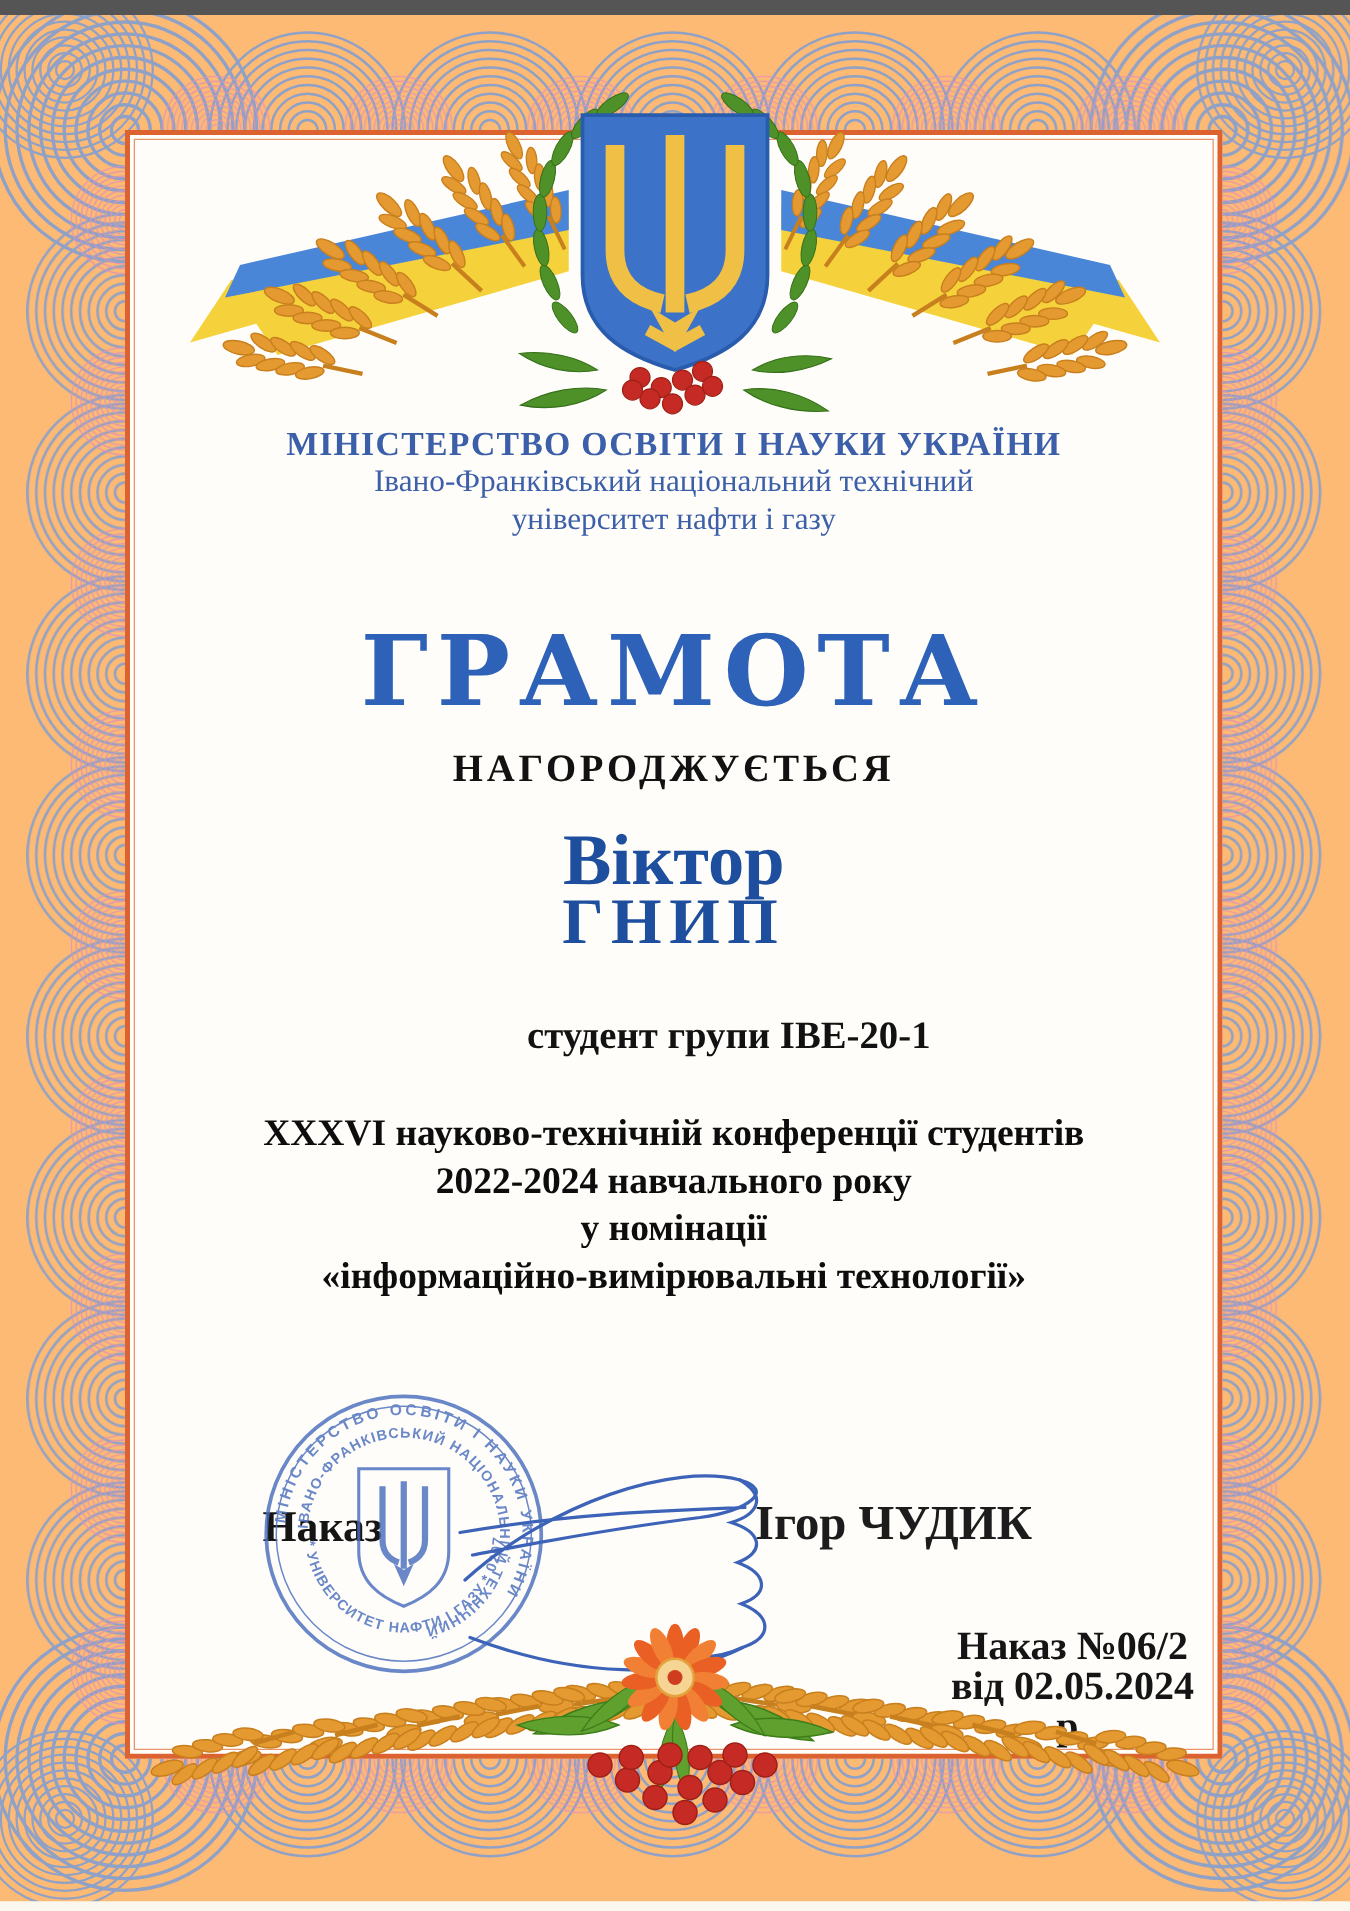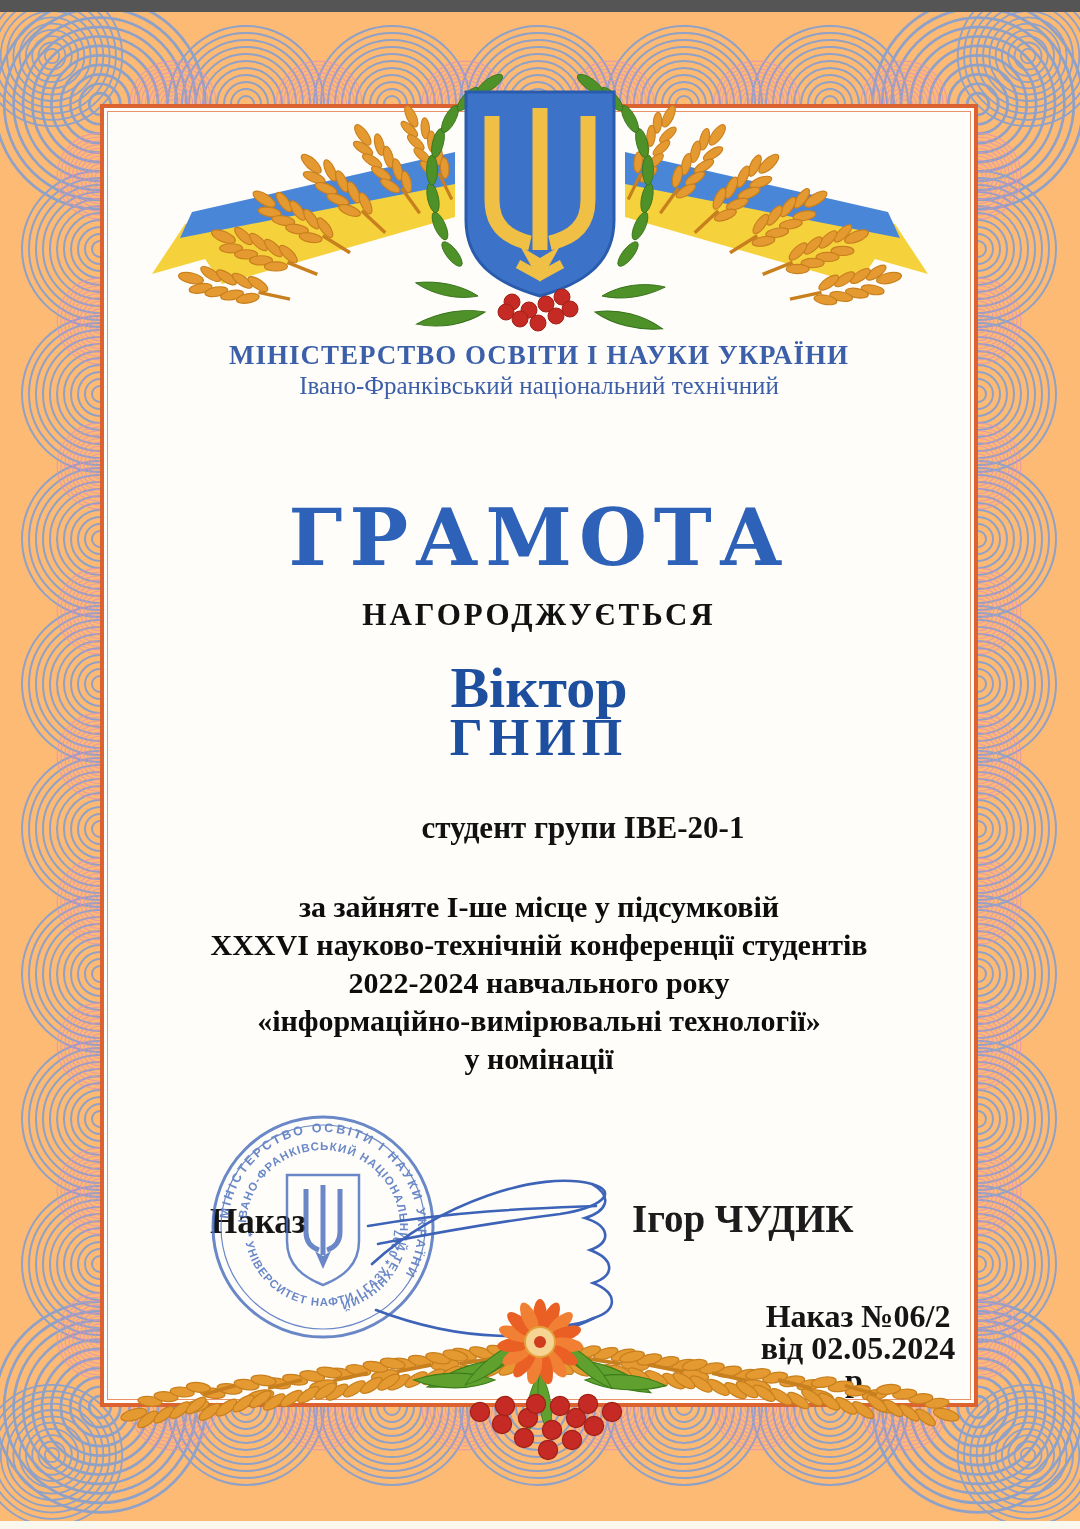--- a/index.html
+++ b/index.html
@@ -18,21 +18,21 @@
   .uni2{top:390px;font-size:25px;font-weight:500;color:#3c5fa9;}
   .title{top:480px;font-family:"DejaVu Serif", serif;font-size:78px;font-weight:800;
          letter-spacing:7px;color:#2e62b8;}
   .awarded{top:585px;font-size:31px;font-weight:800;letter-spacing:3px;color:#121212;}
   .fname{top:642px;font-size:58px;font-weight:700;color:#1e4f9f;}
   .lname{top:696px;font-size:52px;font-weight:700;letter-spacing:6px;color:#1e4f9f;}
   .role{top:798px;font-size:31px;font-weight:700;color:#121212;padding-left:44px;}
   .citation{position:absolute;left:100px;top:876px;width:878px;text-align:center;
             font-size:30px;font-weight:700;color:#0d0d0d;line-height:38px;}
   .rektor{position:absolute;left:210px;top:1190px;font-size:35px;font-weight:700;color:#151515;z-index:2;}
-  .signer{position:absolute;left:632px;top:1184px;font-size:39px;font-weight:600;color:#1c1c1c;z-index:2;}
+  .signer{position:absolute;left:604px;top:1184px;font-size:39px;font-weight:600;color:#1c1c1c;z-index:2;}
   .order{position:absolute;left:758px;top:1288px;width:200px;text-align:center;
          font-size:32px;font-weight:700;color:#151515;line-height:32px;}
   .decor-svg{position:absolute;left:0;top:0;z-index:3;pointer-events:none;}
   .strip-white{position:absolute;left:0;top:1509px;width:1080px;height:10px;background:#faf7ef;z-index:5;}
   .strip-black{position:absolute;left:0;top:1519px;width:1080px;height:10px;background:#070707;z-index:5;}
   .stamp-text{font-family:"Liberation Sans", sans-serif;font-weight:600;}
 </style>
 </head>
 <body>
 
@@ -127,31 +127,31 @@
         <use href="#fan" transform="translate(978,1179) scale(0.55)"></use>
       <use href="#fan" transform="translate(978,1324) scale(0.55)"></use>
     </g>
   </svg>
 
   <div class="panel"></div>
 
   <div class="content">
     <div class="cline ministry">МІНІСТЕРСТВО ОСВІТИ І НАУКИ УКРАЇНИ</div>
     <div class="cline uni1">Івано-Франківський національний технічний</div>
+    <div class="cline uni2">університет нафти і газу</div>
     <div class="cline title">ГРАМОТА</div>
     <div class="cline fname">Віктор</div>
     <div class="cline awarded">НАГОРОДЖУЄТЬСЯ</div>
     <div class="cline lname">ГНИП</div>
     <div class="cline role">студент групи ІВЕ-20-1</div>
     <div class="citation">
-      <div>за зайняте І-ше місце у підсумковій</div>
       <div>XXXVI науково-технічній конференції студентів</div>
       <div>2022-2024 навчального року</div>
+      <div>у номінації</div>
       <div>«інформаційно-вимірювальні технології»</div>
-      <div>у номінації</div>
     </div>
     <div class="rektor">Наказ</div>
     <div class="signer">Ігор ЧУДИК</div>
     <div class="order">
       <div>Наказ №06/2</div>
       <div>від 02.05.2024 р.</div>
     </div>
   </div>
 
   <svg class="decor-svg" width="1080" height="1529" viewBox="0 0 1080 1529">

